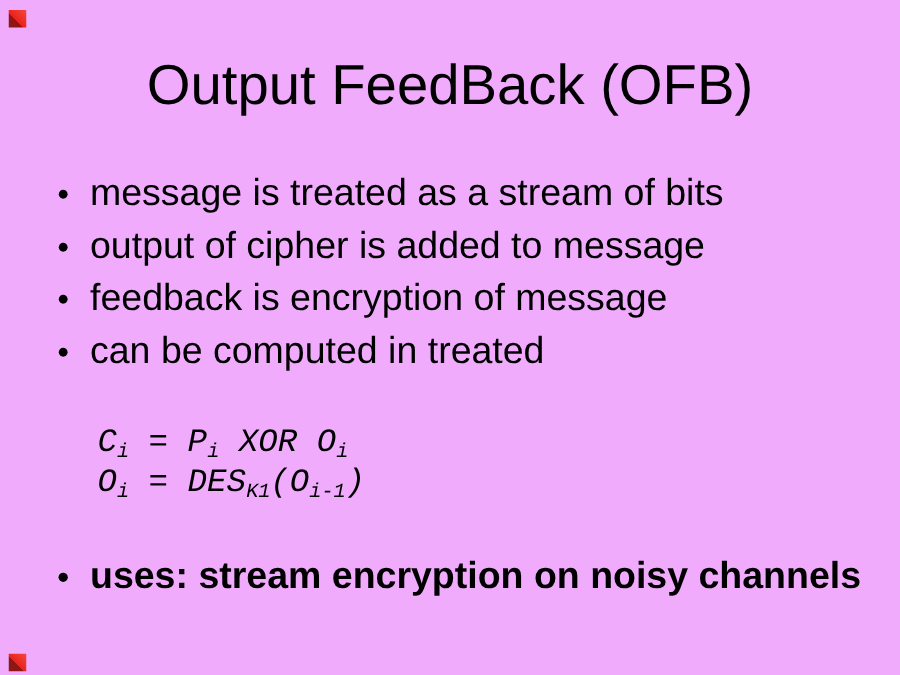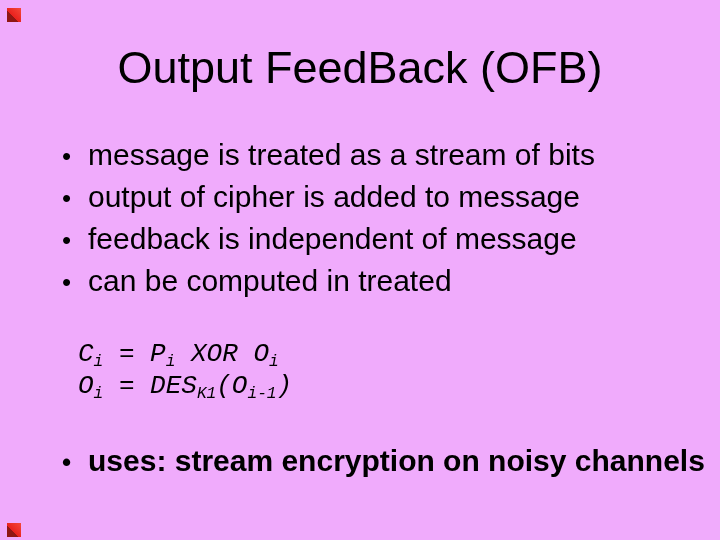--- a/index.html
+++ b/index.html
@@ -40,21 +40,20 @@
   .bullets {
     position: absolute;
     left: 46px;
     top: 134px;
   }
   .bullet-row {
     height: 42px;
     line-height: 42px;
     font-size: 30px;
     white-space: nowrap;
-    margin-left: 16px;
   }
   .marker {
     display: inline-block;
     width: 26px;
     font-size: 26px;
     vertical-align: baseline;
   }
   .closing {
     position: absolute;
     left: 46px;
@@ -91,21 +90,21 @@
   <h1 class="title">Output FeedBack (OFB)</h1>
 
   <div class="bullets">
     <div class="bullet-row">
       <span class="marker">•</span><span>message is treated as a stream of bits</span>
     </div>
     <div class="bullet-row">
       <span class="marker">•</span><span>output of cipher is added to message</span>
     </div>
     <div class="bullet-row">
-      <span class="marker">•</span><span>feedback is independent of message</span>
+      <span class="marker">•</span><span>feedback is encryption of message</span>
     </div>
     <div class="bullet-row">
       <span class="marker">•</span><span>can be computed in treated</span>
     </div>
   </div>
 
   <div class="formulas" id="formulas">
       <div class="formula-line">C<sub>i</sub> = P<sub>i</sub> XOR O<sub>i</sub></div>
       <div class="formula-line">O<sub>i</sub> = DES<sub>K1</sub>(O<sub>i-1</sub>)</div>
     </div>

